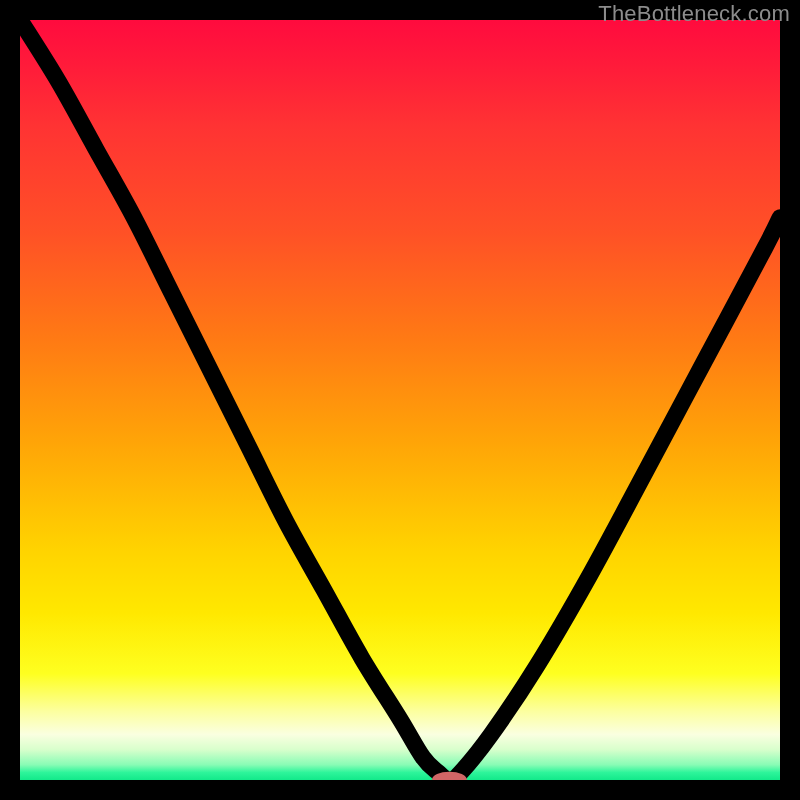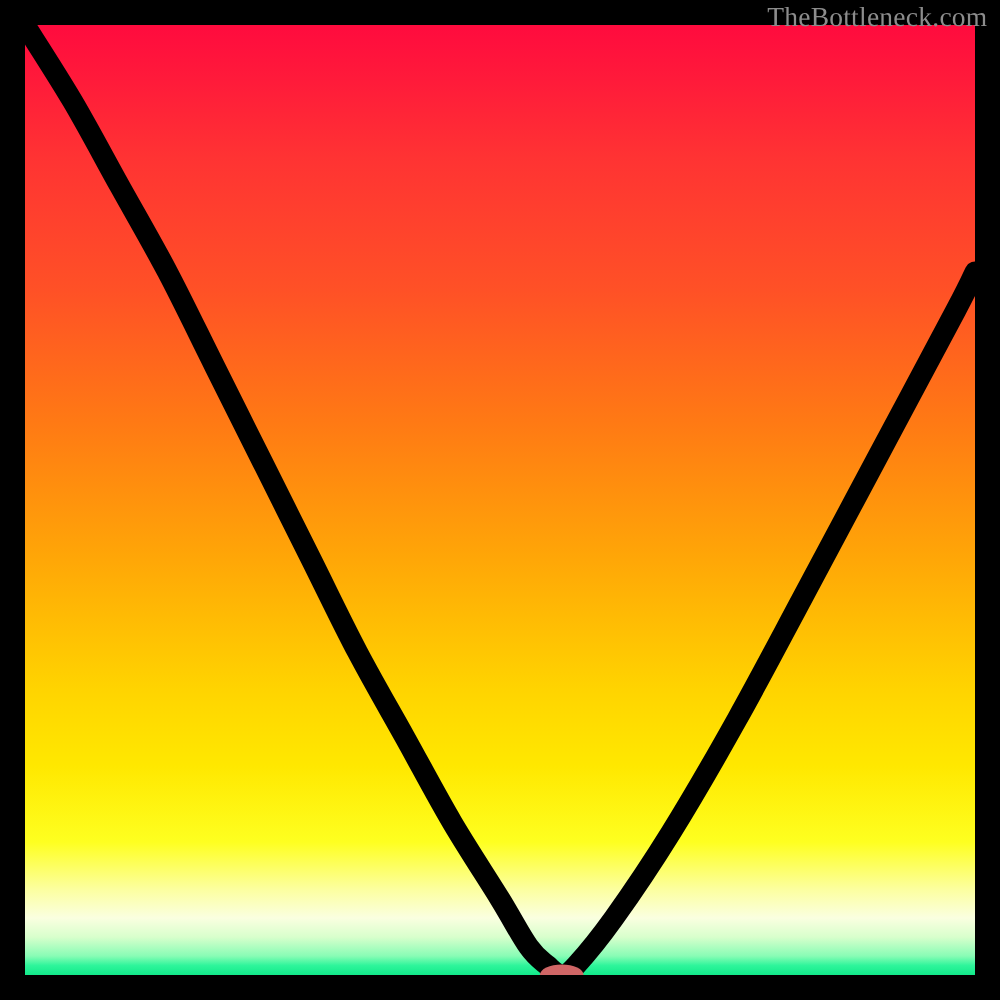--- a/index.html
+++ b/index.html
@@ -59,21 +59,20 @@
     stroke-width: 2.2;
     stroke-linecap: round;
   }
   .watermark {
     position: absolute;
     top: 1px;
     right: 10px;
     color: #8c8c8c;
     font-size: 22px;
     letter-spacing: 0.2px;
-    font-family: Liberation Serif, serif;
   }
 </style>
 </head>
 <body>
 
 <div class="frame">
 
   <div class="plot-rect">
     <svg viewBox="0 0 100 100" preserveAspectRatio="none">
       <path id="curve-path" class="curve" d="M 0.00 0.00 C 0.83 1.33 3.33 5.17 5.00 8.00 C 6.67 10.83 8.33 14.00 10.00 17.00 C 11.67 20.00 13.33 22.83 15.00 26.00 C 16.67 29.17 18.33 32.67 20.00 36.00 C 21.67 39.33 23.33 42.67 25.00 46.00 C 26.67 49.33 28.33 52.67 30.00 56.00 C 31.67 59.33 33.33 62.83 35.00 66.00 C 36.67 69.17 38.33 72.00 40.00 75.00 C 41.67 78.00 43.33 81.17 45.00 84.00 C 46.67 86.83 48.67 89.83 50.00 92.00 C 51.33 94.17 52.17 95.83 53.00 97.00 C 53.83 98.17 54.42 98.50 55.00 99.00 C 55.58 99.50 56.00 100.00 56.50 100.00 C 57.00 100.00 57.08 100.00 58.00 99.00 C 58.92 98.00 60.33 96.33 62.00 94.00 C 63.67 91.67 65.83 88.50 68.00 85.00 C 70.17 81.50 72.67 77.17 75.00 73.00 C 77.33 68.83 79.50 64.67 82.00 60.00 C 84.50 55.33 87.33 50.00 90.00 45.00 C 92.67 40.00 96.33 33.17 98.00 30.00 C 99.67 26.83 99.67 26.67 100.00 26.00"></path>

